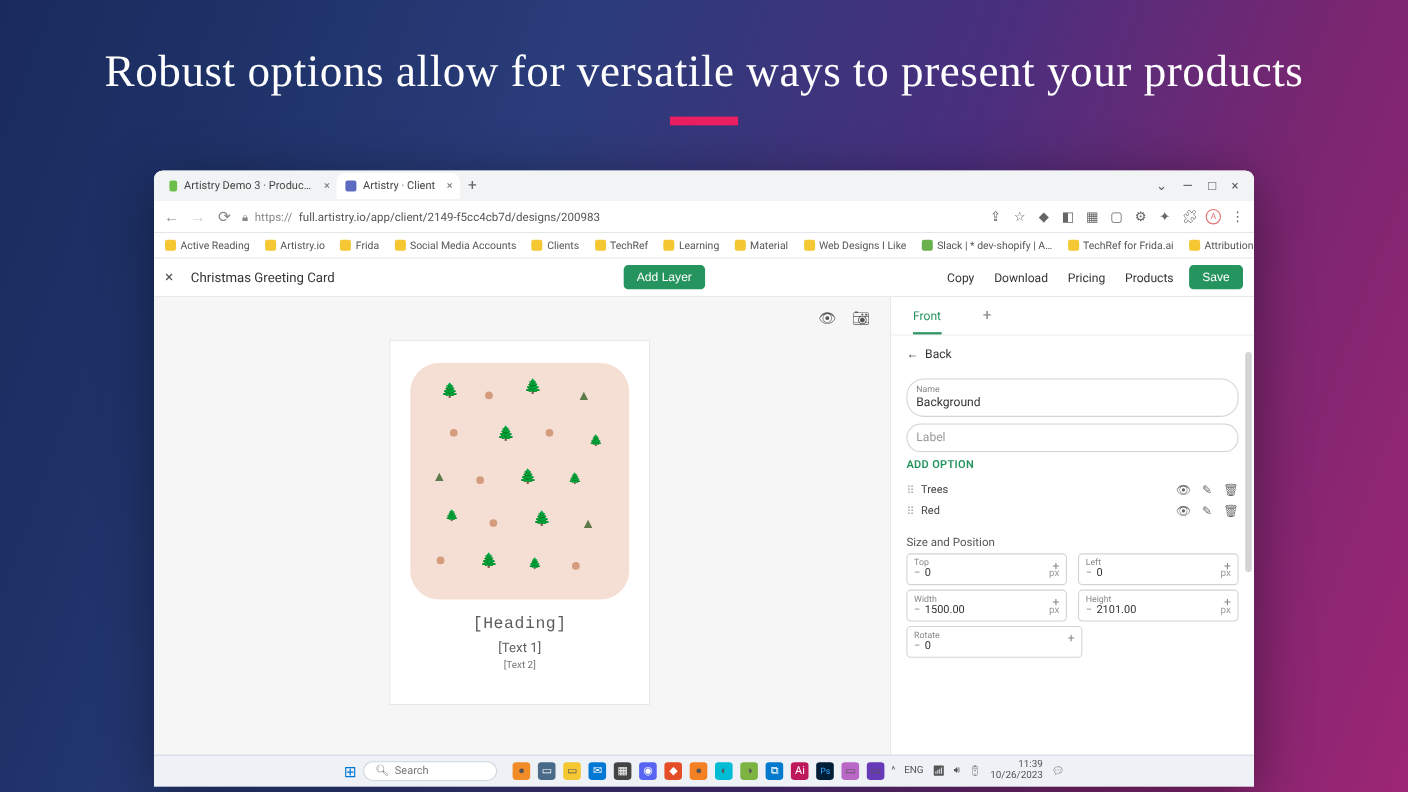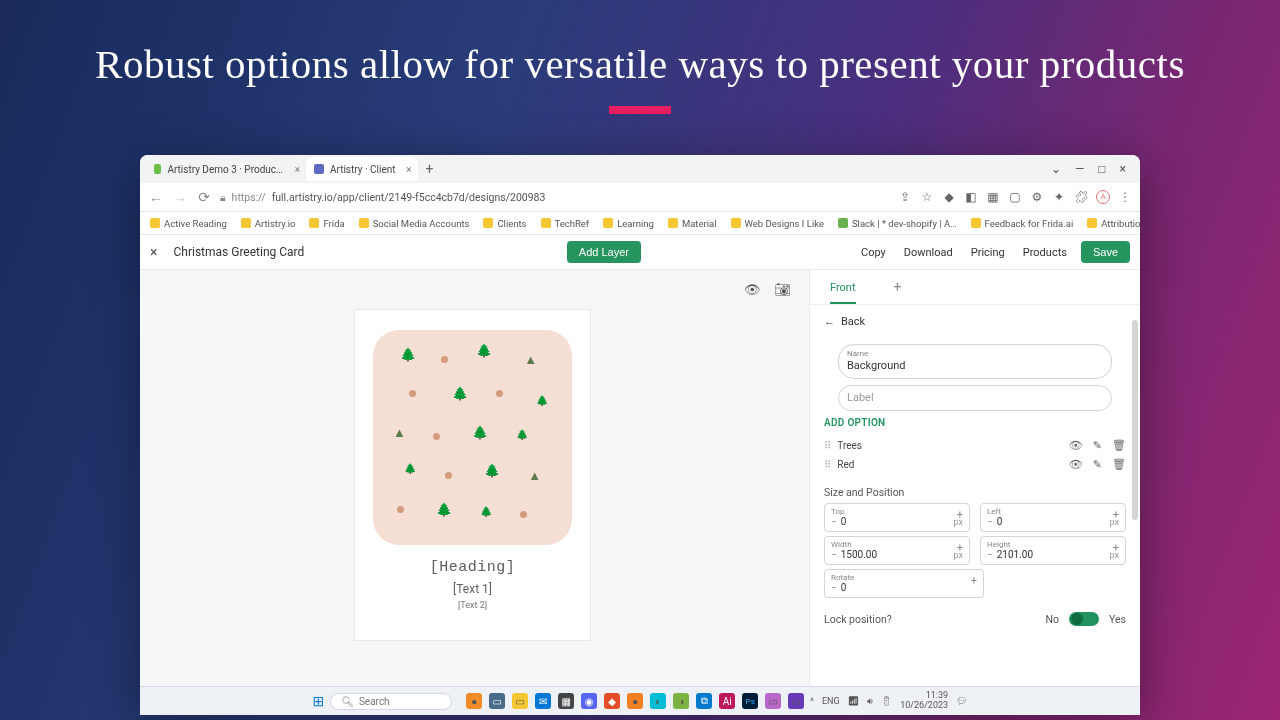--- a/index.html
+++ b/index.html
@@ -40,21 +40,21 @@
 .card-t1{text-align:center;font-size:12px;color:#606060;margin-top:6px}
 .card-t2{text-align:center;font-size:9px;color:#777;margin-top:4px}
 .zoom-row{position:absolute;bottom:8px;left:240px;display:flex;align-items:center;gap:12px;font-size:10px;color:#777}
 .zoom-track{width:160px;height:3px;background:#cfe6dd;border-radius:2px;position:relative}
 .zoom-fill{position:absolute;left:0;top:0;height:3px;width:26%;background:#22935e;border-radius:2px}
 .zoom-thumb{position:absolute;left:24%;top:-5px;width:13px;height:13px;background:#22935e;border-radius:50%}
 .side-panel{width:330px;border-left:1px solid #e9e9e9;background:#fff;overflow-y:auto;position:relative}
 .panel-tabs{display:flex;align-items:center;height:34px;border-bottom:1px solid #eee;padding-left:20px;gap:38px;font-size:11px;color:#888}
 .panel-tab-active{color:#26945f;border-bottom:2px solid #26945f;padding-bottom:8px;margin-bottom:-10px}
 .back-link{display:flex;align-items:center;gap:6px;padding:10px 14px;font-size:11px;color:#333}
-.field-box{margin:6px 28px;border:1px solid #d4d4d4;border-radius:16px;padding:4px 8px 6px;position:relative}
+.field-box{margin:6px 14px;border:1px solid #d4d4d4;border-radius:16px;padding:4px 8px 6px;position:relative}
 .field-label{font-size:8px;color:#888}
 .field-val{font-size:11px;color:#333;margin-top:1px}
 .section-title{font-size:10.5px;color:#555;margin:12px 14px 4px}
 .add-option{color:#26945f;font-size:10px;font-weight:600;margin:6px 14px 8px;letter-spacing:.3px}
 .img-option{display:flex;align-items:center;gap:8px;padding:3px 14px;font-size:10px;color:#444}
 .drag-handle{color:#aaa;font-size:10px;letter-spacing:-2px}
 .opt-actions{margin-left:auto;display:flex;gap:10px;color:#666;font-size:11px}
 .pos-row{display:flex;gap:10px;margin:4px 14px}
 .pos-field{flex:1;border:1px solid #d4d4d4;border-radius:4px;padding:3px 6px 4px;position:relative}
 .pos-label{font-size:8px;color:#888}
@@ -163,21 +163,21 @@
     <div class="bm">
         <span class="bm-icon"></span>
         <span>Web Designs I Like</span>
       </div>
     <div class="bm">
         <span class="bm-icon" style="background:#6ab04c"></span>
         <span>Slack | * dev-shopify | A…</span>
       </div>
     <div class="bm">
         <span class="bm-icon"></span>
-        <span>Feedback for Frida.ai</span>
+        <span>TechRef for Frida.ai</span>
       </div>
     <div class="bm">
         <span class="bm-icon"></span>
         <span>Attribution App</span>
       </div>
 
   </div>
 
   <div class="app-header">
     <span class="close-x">×</span>
@@ -324,28 +324,20 @@
         <div class="pos-field" style="max-width:calc(50% - 5px)">
           <div class="pos-label">Rotate</div>
           <div class="pos-val">
               <span class="pos-minus">−</span>
               <span>0</span>
             </div>
           <span class="pos-plus">+</span>
         </div>
       </div>
 
-      <div class="lock-row">
-        <span>Lock position?</span>
-        <span style="margin-left:auto">No</span>
-        <div class="toggle">
-            <div class="toggle-knob"></div>
-          </div>
-        <span>Yes</span>
-      </div>
     </div>
   </div>
 
   <div class="taskbar">
     <div style="flex:1"></div>
     <span class="win-icon">⊞</span>
     <div class="search-box">
       <span>🔍︎</span>
       <span>Search</span>
     </div>

